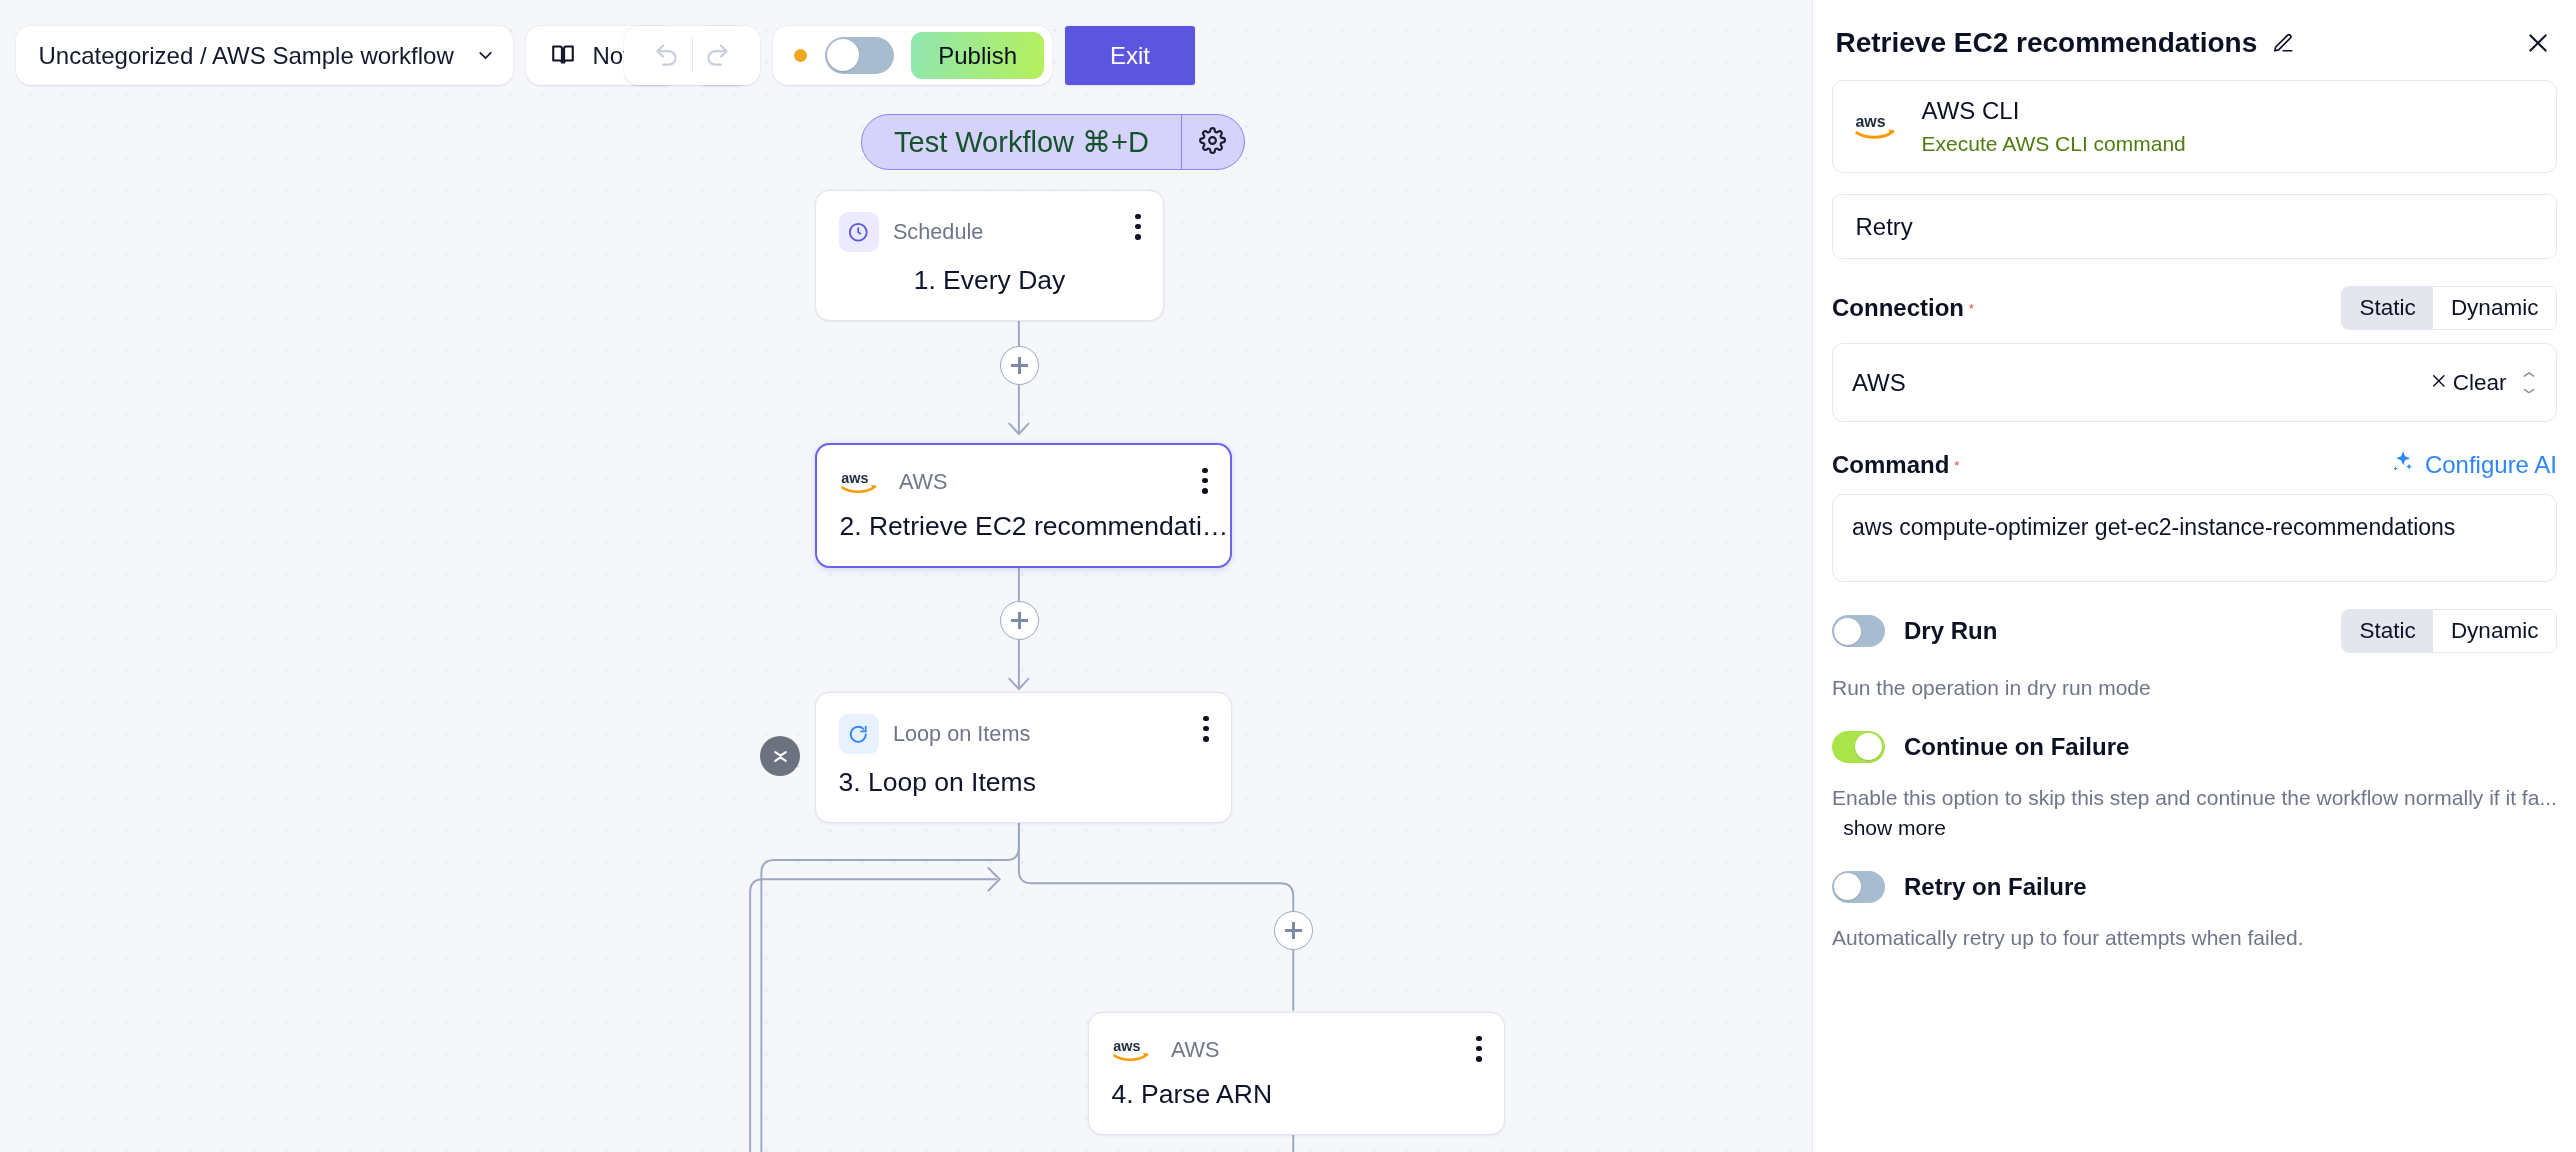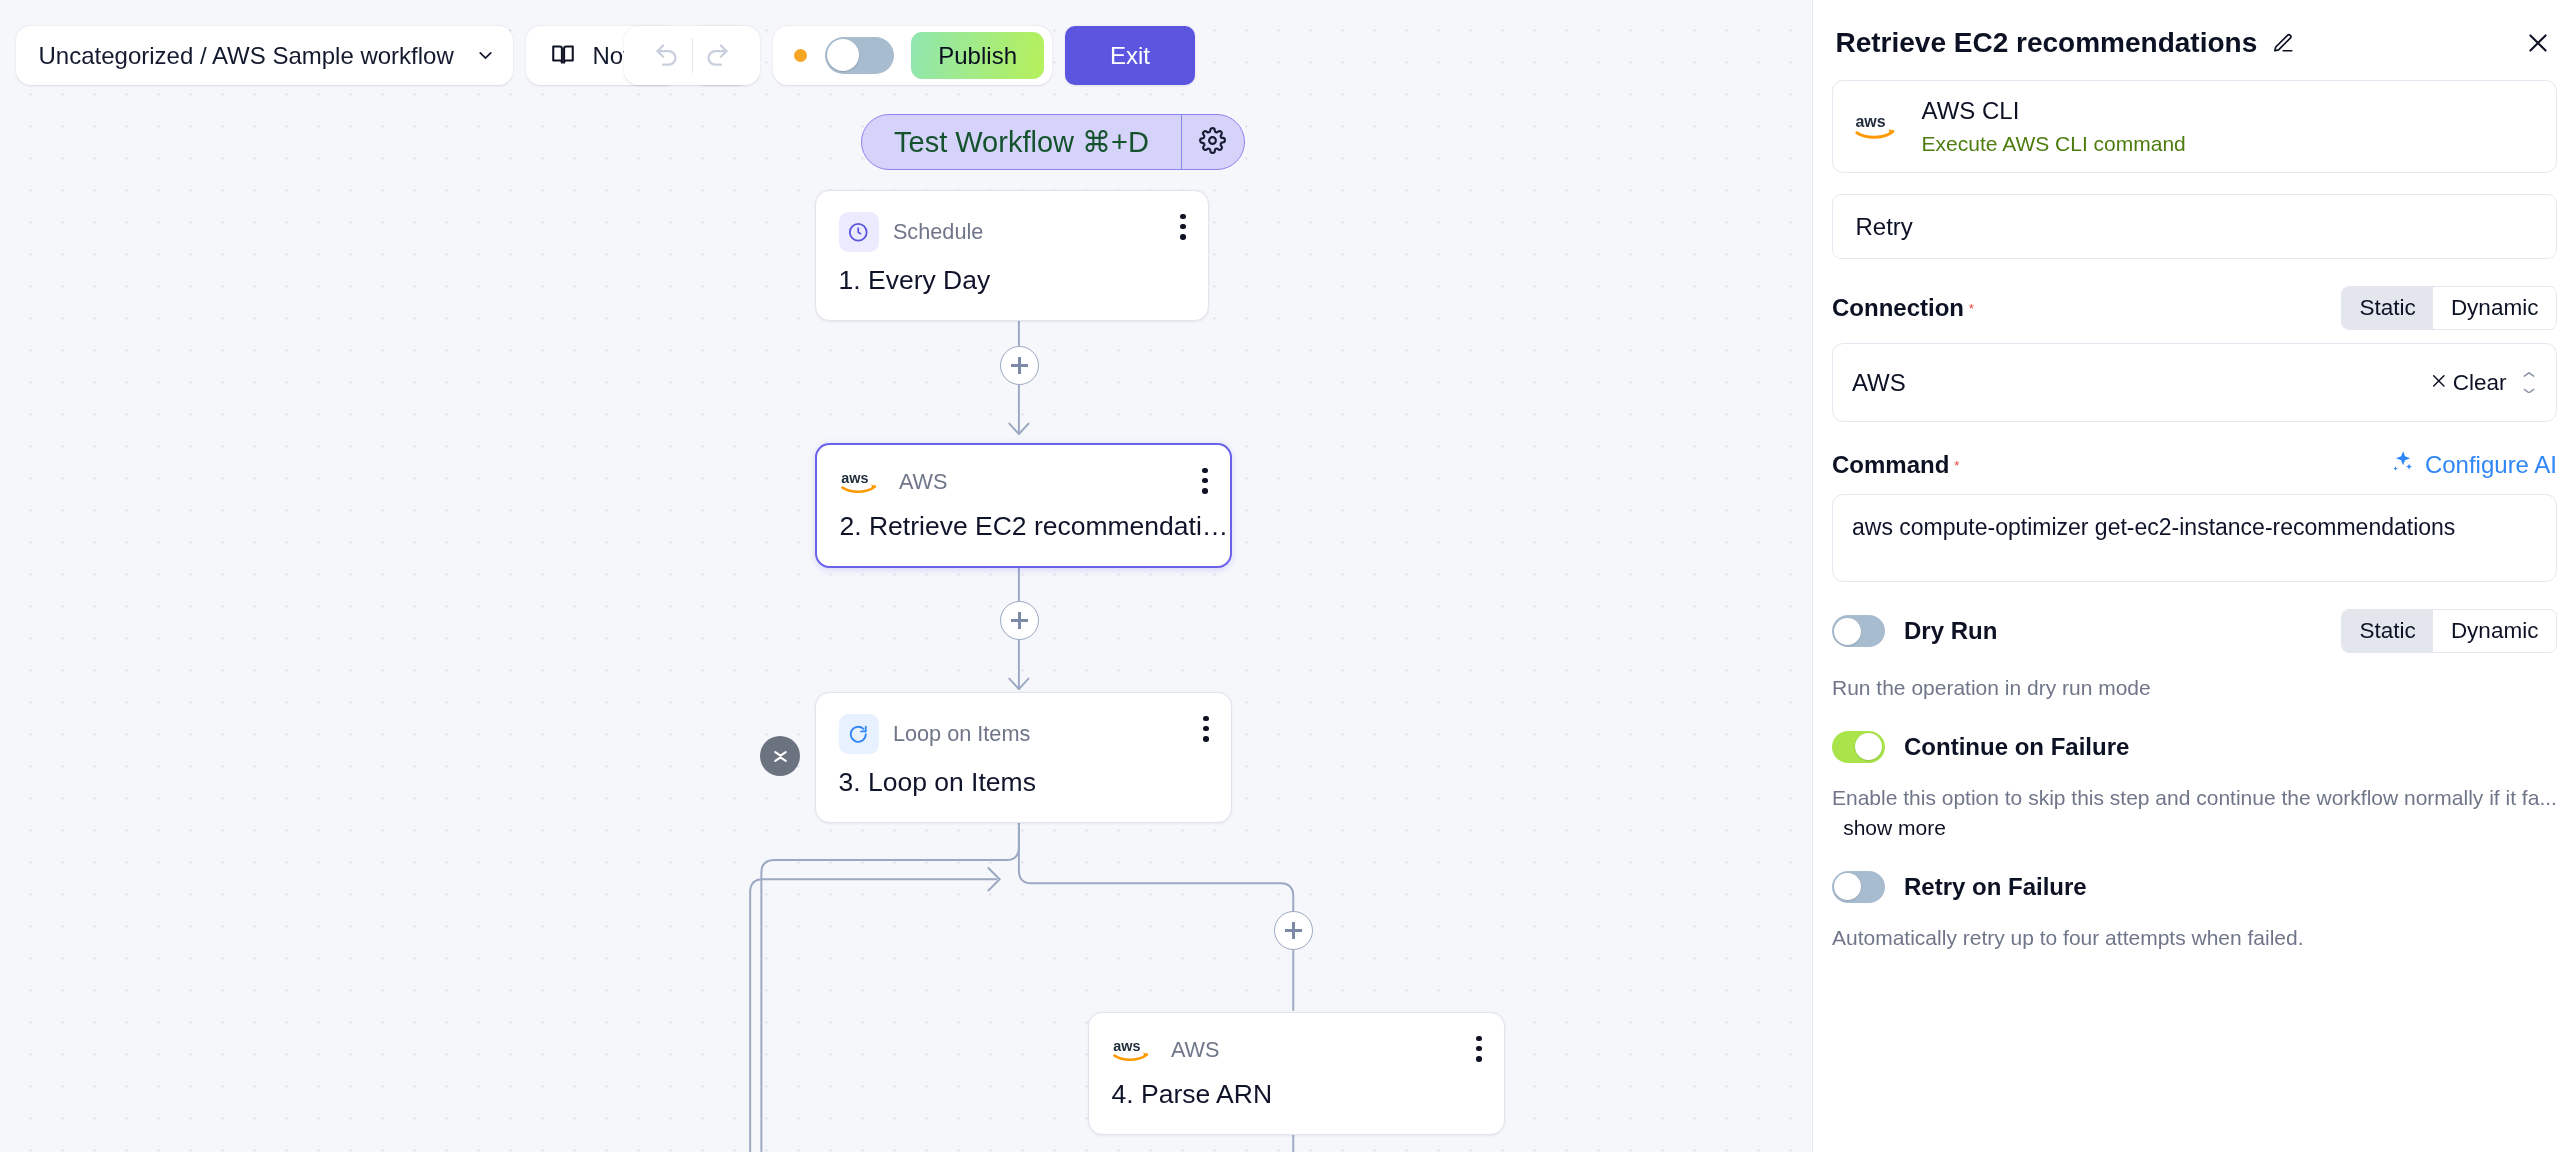--- a/index.html
+++ b/index.html
@@ -47,21 +47,21 @@
   .publish-group { padding: 0 8px 0 21px; gap: 17.6px; }
   .dot-amber { width: 13px; height: 13px; border-radius: 50%; background: #f5a623; }
   .switch { position: relative; width: 69px; height: 37px; border-radius: 18.5px; background: #a8bcd0; cursor: pointer; flex: none; }
   .switch i { position: absolute; top: 2.4px; left: 2.4px; width: 32px; height: 32px; border-radius: 50%; background: #fff; box-shadow: 0 0.8px 1.6px rgba(0,0,0,.2); }
   .publish-btn {
     height: 47px; padding: 0 27px; border-radius: 11.2px; border: none; cursor: pointer;
     background: linear-gradient(100deg,#8fe6b0 0%, #b6f05a 100%);
     font-size: 24px; color: #0b1020; font-family: "Liberation Sans", sans-serif;
   }
   .exit-btn {
-    height: 59px; padding: 0 45px; border-radius: 10px; border: none; cursor: pointer;
+    height: 59px; padding: 0 45px; border-radius: 3px; border: none; cursor: pointer;
     background: #5b55e0; color: #fff; font-size: 24px; font-family: "Liberation Sans", sans-serif;
     box-shadow: 0 0.8px 2.4px rgba(20,25,60,.1);
   }
 
   
   .test-wf {
     position: absolute; left: 861px; top: 114px; height: 56px;
     display: flex; align-items: stretch; z-index: 30;
     border: 1.6px solid #8b84ef; border-radius: 28px; background: #d6d3fa; overflow: hidden;
   }
@@ -188,21 +188,21 @@
       <div class="test-wf-gear">
         <span>
           <svg width="27" height="27" viewBox="0 0 24 24" fill="none" stroke="#171c33" stroke-width="1.9">
             <circle cx="12" cy="12" r="3"></circle>
             <path d="M19.4 15a1.65 1.65 0 0 0 .33 1.82l.06.06a2 2 0 1 1-2.83 2.83l-.06-.06a1.65 1.65 0 0 0-1.82-.33 1.65 1.65 0 0 0-1 1.51V21a2 2 0 1 1-4 0v-.09A1.65 1.65 0 0 0 9 19.4a1.65 1.65 0 0 0-1.82.33l-.06.06a2 2 0 1 1-2.83-2.83l.06-.06a1.65 1.65 0 0 0 .33-1.82 1.65 1.65 0 0 0-1.51-1H3a2 2 0 1 1 0-4h.09A1.65 1.65 0 0 0 4.6 9a1.65 1.65 0 0 0-.33-1.82l-.06-.06a2 2 0 1 1 2.83-2.83l.06.06A1.65 1.65 0 0 0 9 4.6a1.65 1.65 0 0 0 1-1.51V3a2 2 0 1 1 4 0v.09a1.65 1.65 0 0 0 1 1.51 1.65 1.65 0 0 0 1.82-.33l.06-.06a2 2 0 1 1 2.83 2.83l-.06.06A1.65 1.65 0 0 0 19.4 9c.14.35.46.6.84.69H21a2 2 0 1 1 0 4h-.09a1.65 1.65 0 0 0-1.51 1z"></path>
           </svg>
         </span>
       </div>
     </div>
 
-    <div class="node" style="left:815px; top:190px; width:394px;">
+    <div class="node" style="left:815px; top:190px; width:349px;text-align:center;">
       <div class="node-head">
         <span class="node-ico ico-schedule">
           <svg width="22.5" height="22.5" viewBox="0 0 24 24" fill="none" stroke="#5b55e0" stroke-width="1.9">
             <circle cx="12" cy="12" r="9"></circle>
               <path d="M12 7v5l3 2"></path>
           </svg>
         </span>
         <span class="node-type">Schedule</span>
         <span class="node-kebab">
             <i></i>

